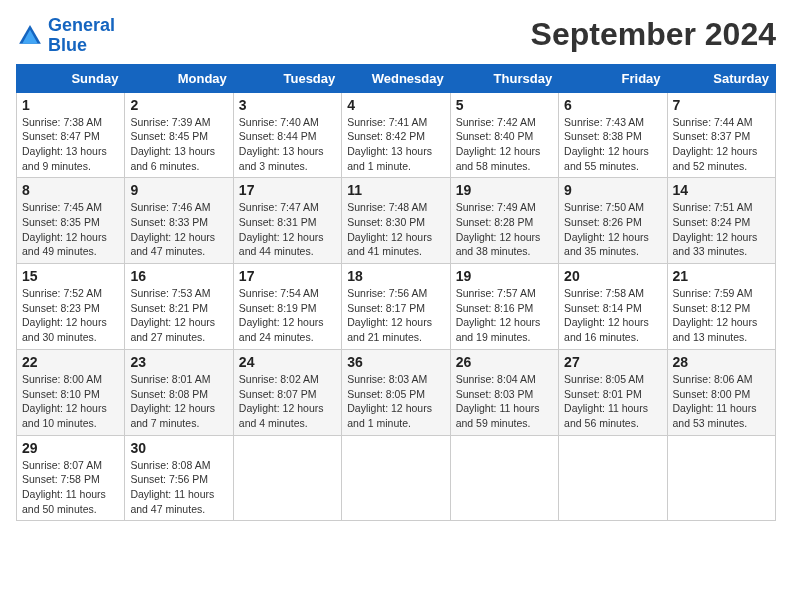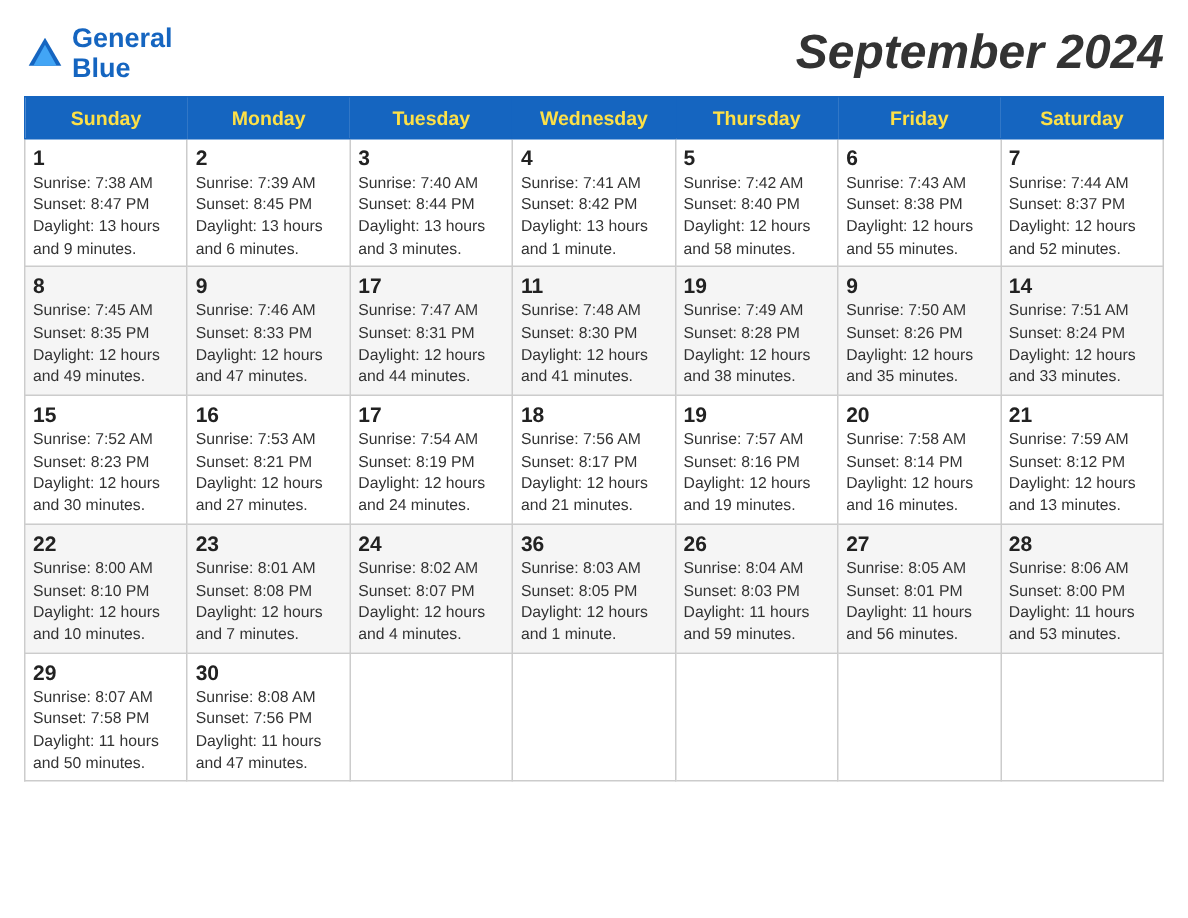--- a/index.html
+++ b/index.html
@@ -34,35 +34,34 @@
       width: 28px;
       height: 28px;
     }
     .title-block {
       text-align: right;
     }
     .month-title {
       font-size: 32px;
       font-weight: bold;
       color: #333;
-      font-style: italic;
     }
     .location-title {
       font-size: 14px;
       color: #555;
     }
     .calendar {
       width: 100%;
       border-collapse: collapse;
       font-size: 11px;
     }
     .calendar th {
       background: #1565C0;
-      color: #fde047;
-      text-align: center;
+      color: #ffffff;
+      text-align: right;
       padding: 6px 6px;
       font-size: 13px;
       font-weight: bold;
       border: 1px solid #1565C0;
     }
     .calendar td {
       border: 1px solid #ccc;
       vertical-align: top;
       padding: 4px 5px;
       width: 108px;

